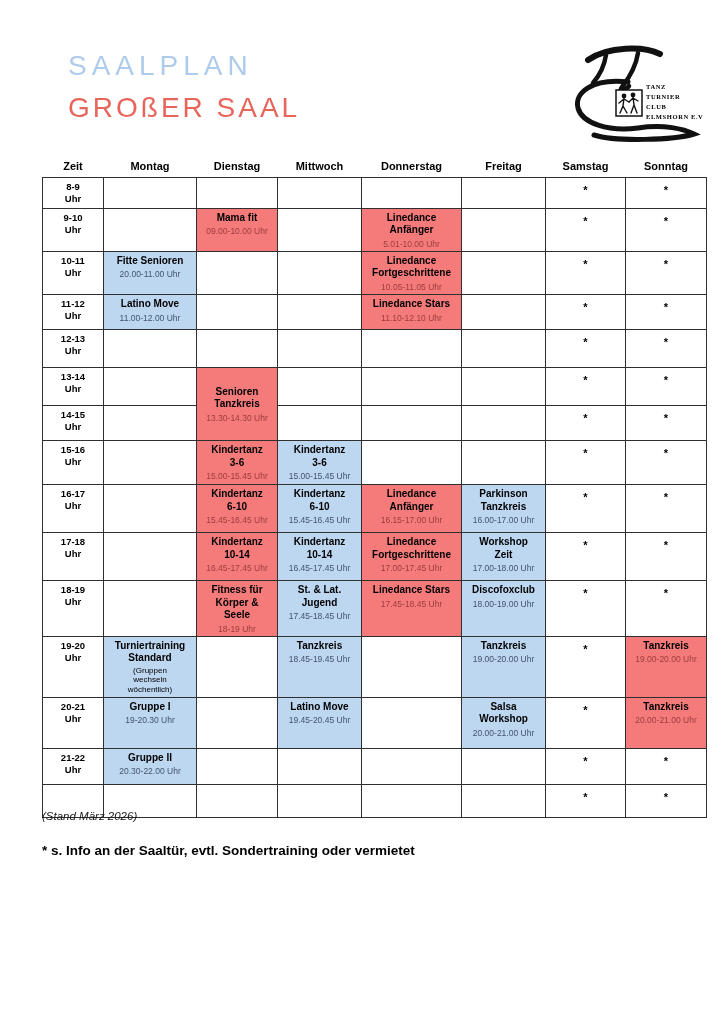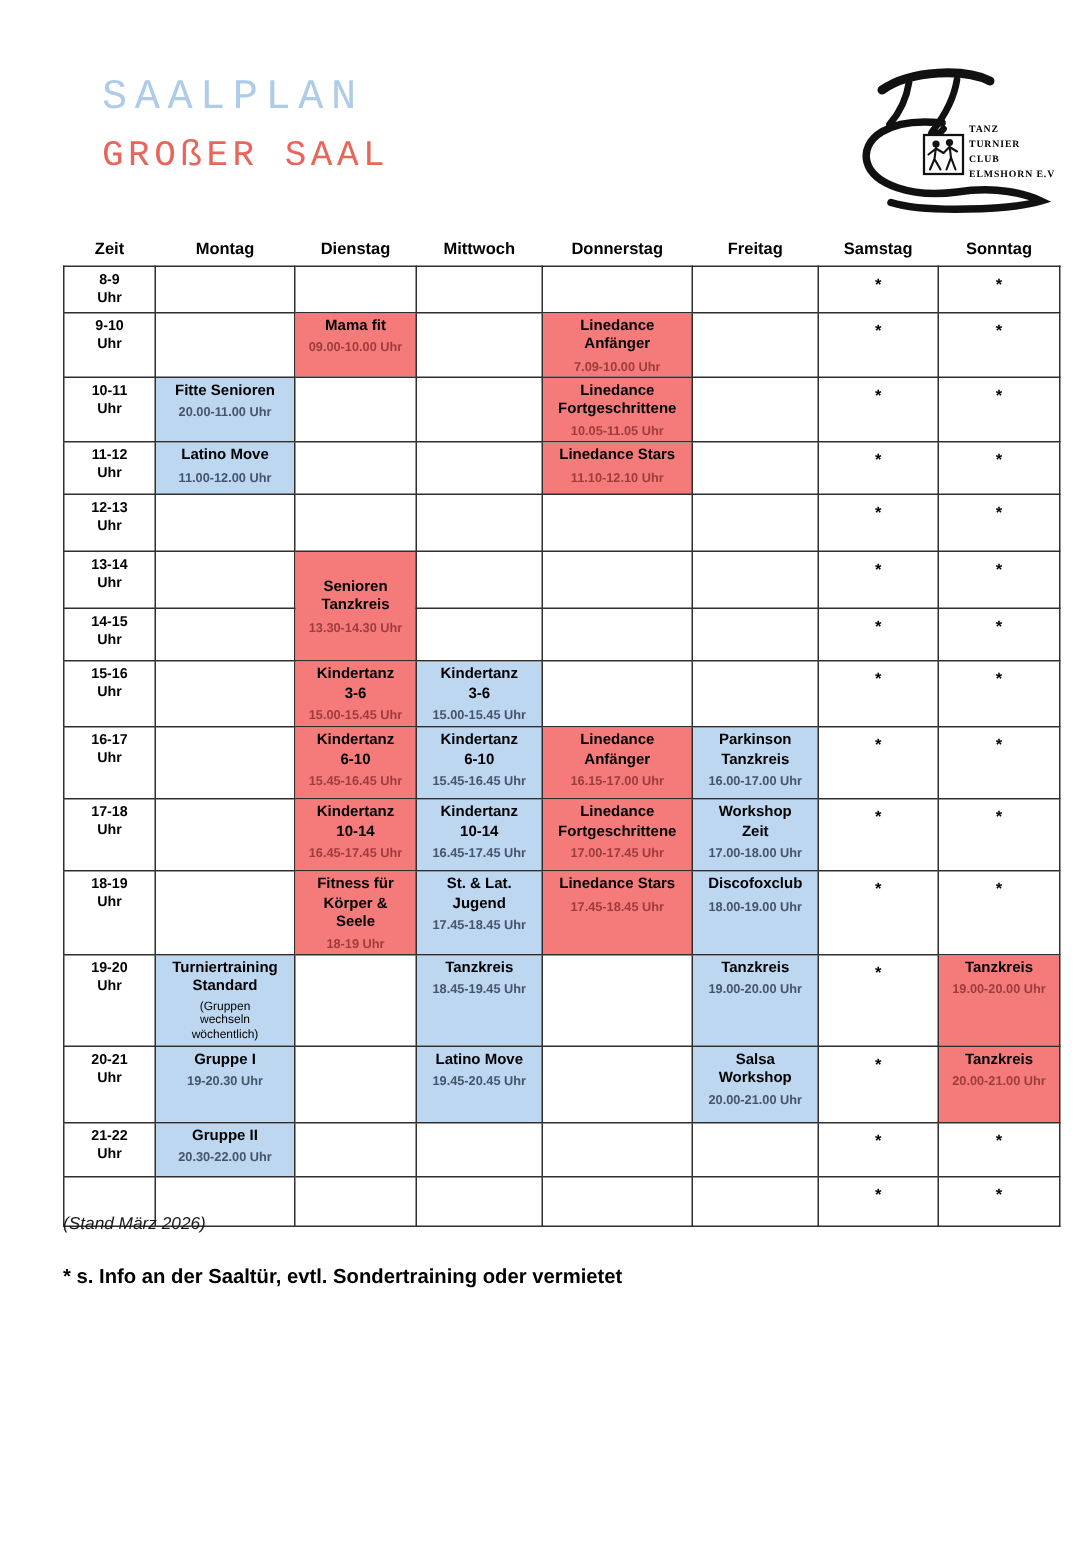--- a/index.html
+++ b/index.html
@@ -8,36 +8,36 @@
     --cell-red:#f57b7b;
     --cell-blue:#bdd7f1;
     --time-red-text:#9c3d3b;
     --time-blue-text:#44546a;
     --border:#2f2f2f;
   }
   html,body{margin:0;padding:0;background:#ffffff;}
   body{width:728px;height:1030px;font-family:"Liberation Sans",sans-serif;color:#000;}
   .page{position:relative;width:728px;height:1030px;overflow:hidden;background:#fff;}
 
-  .title-block{position:absolute;left:68px;top:50px;font-family:Liberation Mono, monospace;}
+  .title-block{position:absolute;left:68px;top:50px;font-family:Liberation Sans, sans-serif;}
   .title-line1{font-size:28px;letter-spacing:5px;color:var(--title-blue);}
-  .title-line2{font-size:24px;letter-spacing:3px;color:var(--title-red);margin-top:10px;}
+  .title-line2{font-size:28px;letter-spacing:3px;color:var(--title-red);margin-top:10px;}
 
   .logo{position:absolute;left:558px;top:38px;width:152px;height:112px;}
   .logo svg{position:absolute;left:0;top:0;}
   .logo-text{position:absolute;left:88px;top:44px;font-family:"Liberation Serif",serif;
     font-size:6.5px;font-weight:bold;letter-spacing:.6px;line-height:1.55;white-space:nowrap;}
 
   table.schedule{position:absolute;left:42px;top:160px;width:664px;border-collapse:collapse;table-layout:fixed;}
   table.schedule thead th{border:none;font-size:11px;font-weight:bold;text-align:center;padding:0 0 5px 0;}
   table.schedule tbody td{border:1px solid var(--border);vertical-align:top;text-align:center;padding:2px 1px;overflow:hidden;}
   .time-cell{font-weight:bold;font-size:9.5px;line-height:1.3;padding-top:3px !important;}
   .ev-title{font-weight:bold;font-size:10px;line-height:1.25;padding-top:1px;}
   .ev-note{font-size:8px;line-height:1.2;margin-top:1px;}
-  .ev-time{font-size:8.5px;line-height:1.2;margin-top:2px;font-weight:bold;}
+  .ev-time{font-size:8.5px;line-height:1.2;margin-top:2px;}
   .t-red{color:var(--time-red-text);}
   .t-blue{color:var(--time-blue-text);}
   .bg-red{background:var(--cell-red);}
   .bg-blue{background:var(--cell-blue);}
   .star{font-weight:bold;font-size:11px;line-height:1;}
   td.mid{vertical-align:middle !important;}
 
   .stand-note{position:absolute;left:42px;top:810px;font-size:11.5px;color:#1a1a1a;font-style:italic;}
   .footer-note{position:absolute;left:42px;top:843px;font-size:13.5px;font-weight:bold;}
 </style>
@@ -123,21 +123,21 @@
               <div>Mama fit</div>
             </div>
             <div class="ev-time t-red">09.00-10.00 Uhr</div>
           </td>
           <td></td>
           <td class="bg-red">
             <div class="ev-title">
               <div>Linedance</div>
               <div>Anfänger</div>
             </div>
-            <div class="ev-time t-red">7.09-10.00 Uhr</div>
+            <div class="ev-time t-red">5.01-10.00 Uhr</div>
           </td>
           <td></td>
           <td><span class="star">*</span></td>
           <td><span class="star">*</span></td>
         </tr>
         <tr style="height: 38px;">
           <td class="time-cell">
             <div>10-11</div>
             <div>Uhr</div>
           </td>

